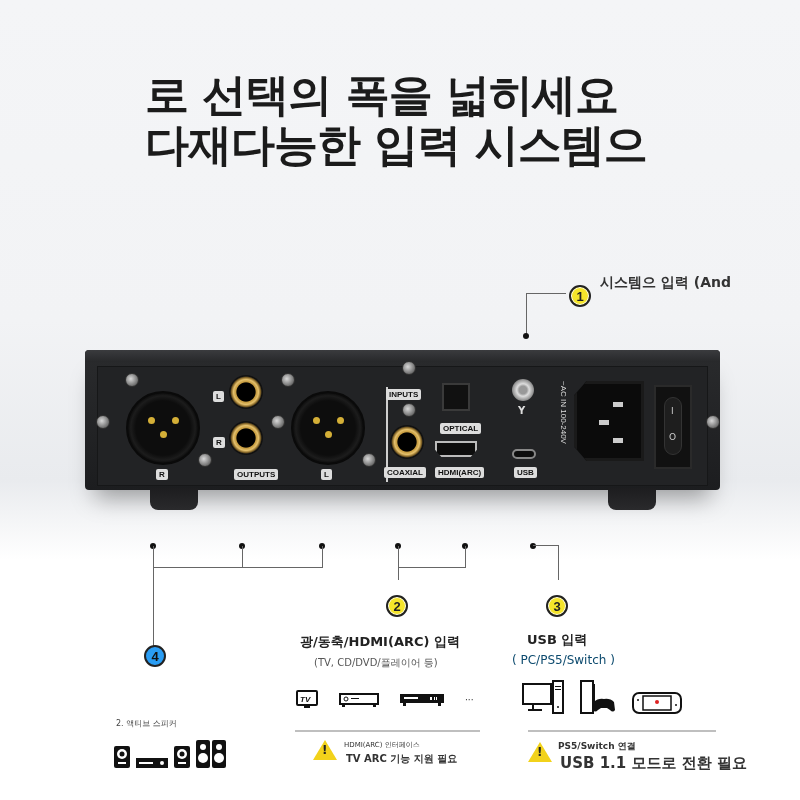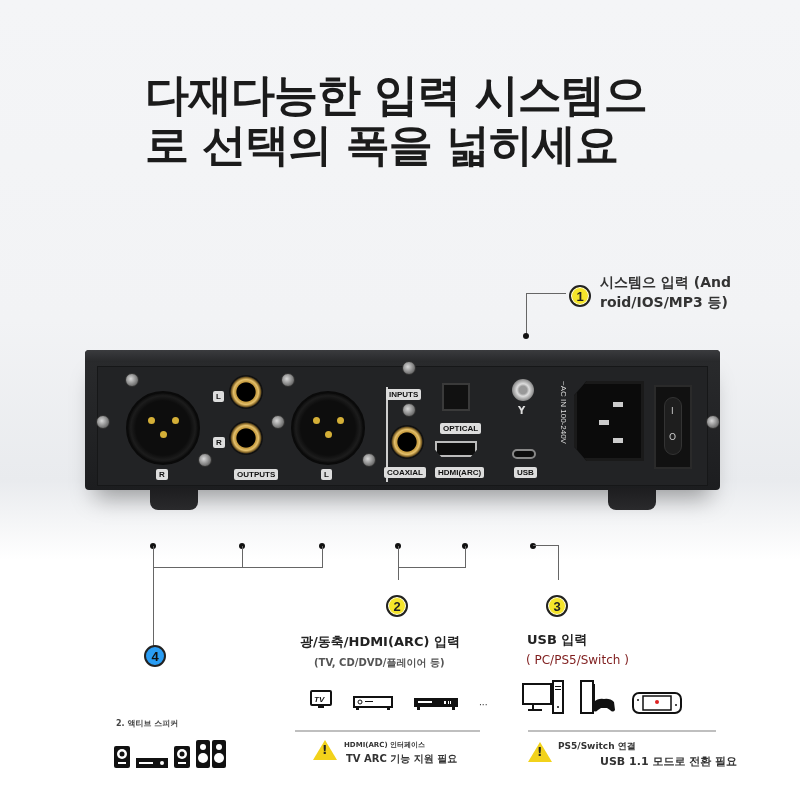--- a/index.html
+++ b/index.html
@@ -94,44 +94,43 @@
   .iec {
     position: absolute; width: 70px; height: 80px; background: #0b0b0b; border: 3px solid #1a1a1a;
     clip-path: polygon(18% 0,100% 0,100% 100%,18% 100%,0 82%,0 18%);
   }
   .iec-pin { position: absolute; width: 10px; height: 5px; background: #ccc; }
   .switch-box { position: absolute; width: 38px; height: 84px; background: #111; border: 2px solid #2a2a2a; }
   .rocker { position: absolute; left: 8px; top: 10px; width: 18px; height: 58px; border-radius: 9px; background: #1e1e1e; border: 1px solid #333; }
 
   
   .sec-title { position: absolute; font-size: 13px; font-weight: bold; color: #222; line-height: 19px; }
-  .sec-sub { position: absolute; font-size: 11px; color: #555; font-weight: bold; }
+  .sec-sub { position: absolute; font-size: 11px; color: #555; font-weight: normal; }
   .icons-row { position: absolute; display: flex; align-items: flex-end; gap: 16px; }
   .ico { display: inline-block; }
   .hr { position: absolute; height: 2px; background: #bfbfbf; }
   .warn {
     position: absolute; width: 0; height: 0;
     border-left: 12px solid transparent; border-right: 12px solid transparent; border-bottom: 20px solid #f2d21b;
   }
   .warn-mark { position: absolute; font-size: 12px; font-weight: bold; color: #222; }
-  .note-small { position: absolute; font-size: 7px; color: #333; font-weight: bold; }
+  .note-small { position: absolute; font-size: 7px; color: #333; }
   .note-main { position: absolute; font-size: 10px; color: #333; font-weight: bold; }
 </style>
 </head>
 <body>
 
 <div class="headline">
+  <div>로 선택의 폭을 넓히세요</div>
   <div>다재다능한 입력 시스템으</div>
-  <div>로 선택의 폭을 넓히세요</div>
 </div>
 
 <div class="badge yellow" style="left:569px;top:285px;">1</div>
 <div class="bt-label">
   <div>시스템으 입력 (And</div>
-  <div>roid/IOS/MP3 등)</div>
 </div>
 <div class="line" style="left:526px;top:293px;width:40px;height:1px;"></div>
 <div class="line" style="left:526px;top:293px;width:1px;height:42px;"></div>
 <div class="dot" style="left:523px;top:333px;"></div>
 
 <div class="device">
   <div class="device-top"></div>
   <div class="panel">
     <div class="screw" style="left:-2px;top:48px;"></div>
     <div class="screw" style="left:27px;top:6px;"></div>
@@ -243,21 +242,21 @@
       <circle cx="7" cy="18" r="5" fill="#fff"></circle>
       <rect x="16" y="0" width="14" height="28" rx="2" fill="#111"></rect>
       <circle cx="23" cy="7" r="3" fill="#fff"></circle>
       <circle cx="23" cy="18" r="5" fill="#fff"></circle>
     </svg>
 </div>
 
 <div class="badge yellow" style="left:386px;top:595px;">2</div>
 <div class="sec-title" style="left:300px;top:632px;">광/동축/HDMI(ARC) 입력</div>
 <div class="sec-sub" style="left:314px;top:656px;font-size:10px;color:#555;">(TV, CD/DVD/플레이어 등)</div>
-<div class="icons-row" style="left:310px;top:690px;gap:21px;align-items:flex-end;">
+<div class="icons-row" style="left:296px;top:690px;gap:21px;align-items:center;">
   <svg class="ico" width="22" height="20">
       <rect x="1" y="1" width="20" height="14" rx="1" fill="none" stroke="#111" stroke-width="2"></rect>
       <text x="4" y="12" font-size="8" font-weight="bold" font-style="italic" fill="#111" font-family="Liberation Sans, sans-serif">TV</text>
       <rect x="8" y="16" width="6" height="2" fill="#111"></rect>
     </svg>
   <svg class="ico" width="40" height="14">
       <rect x="1" y="1" width="38" height="10" fill="none" stroke="#111" stroke-width="2"></rect>
       <circle cx="7" cy="6" r="2" fill="none" stroke="#111"></circle>
       <rect x="12" y="5" width="8" height="1" fill="#111"></rect>
       <rect x="3" y="11" width="3" height="3" fill="#111"></rect>
@@ -275,21 +274,21 @@
   <span style="font-size:9px;color:#333;">···</span>
 </div>
 <div class="hr" style="left:295px;top:730px;width:185px;"></div>
 <div class="warn" style="left:313px;top:740px;"></div>
 <div class="warn-mark" style="left:322px;top:743px;">!</div>
 <div class="note-small" style="left:344px;top:740px;">HDMI(ARC) 인터페이스</div>
 <div class="note-main" style="left:346px;top:752px;">TV ARC 기능 지원 필요</div>
 
 <div class="badge yellow" style="left:546px;top:595px;">3</div>
 <div class="sec-title" style="left:527px;top:630px;">USB 입력</div>
-<div class="sec-sub" style="left:526px;top:653px;font-size:12px;color:#7f1d1d;font-weight:normal;">( PC/PS5/Switch )</div>
+<div class="sec-sub" style="left:512px;top:653px;font-size:12px;color:#0c4a6e;font-weight:normal;">( PC/PS5/Switch )</div>
 <div class="icons-row" style="left:522px;top:680px;gap:16px;">
   <svg class="ico" width="42" height="34">
       <rect x="1" y="4" width="28" height="20" fill="none" stroke="#111" stroke-width="2"></rect>
       <rect x="10" y="24" width="2" height="5" fill="#111"></rect>
       <rect x="6" y="29" width="14" height="2" fill="#111"></rect>
       <rect x="31" y="1" width="10" height="32" fill="none" stroke="#111" stroke-width="2"></rect>
       <rect x="33" y="6" width="6" height="1" fill="#111"></rect>
       <rect x="33" y="9" width="6" height="1" fill="#111"></rect>
       <circle cx="36" cy="27" r="1" fill="#111"></circle>
     </svg>
@@ -303,13 +302,13 @@
       <rect x="11" y="4" width="28" height="14" fill="none" stroke="#111" stroke-width="1.5"></rect>
       <circle cx="6" cy="8" r="1" fill="#111"></circle>
       <circle cx="44" cy="13" r="1" fill="#111"></circle>
       <circle cx="25" cy="10" r="2" fill="#d22"></circle>
     </svg>
 </div>
 <div class="hr" style="left:528px;top:730px;width:188px;"></div>
 <div class="warn" style="left:528px;top:742px;"></div>
 <div class="warn-mark" style="left:537px;top:745px;">!</div>
 <div class="note-main" style="left:558px;top:740px;font-size:9px;">PS5/Switch 연결</div>
-<div class="note-main" style="left:560px;top:754px;font-size:11px;margin-left:40px;">USB 1.1 모드로 전환 필요</div>
+<div class="note-main" style="left:560px;top:754px;font-size:15px;">USB 1.1 모드로 전환 필요</div>
 
 </body></html>

